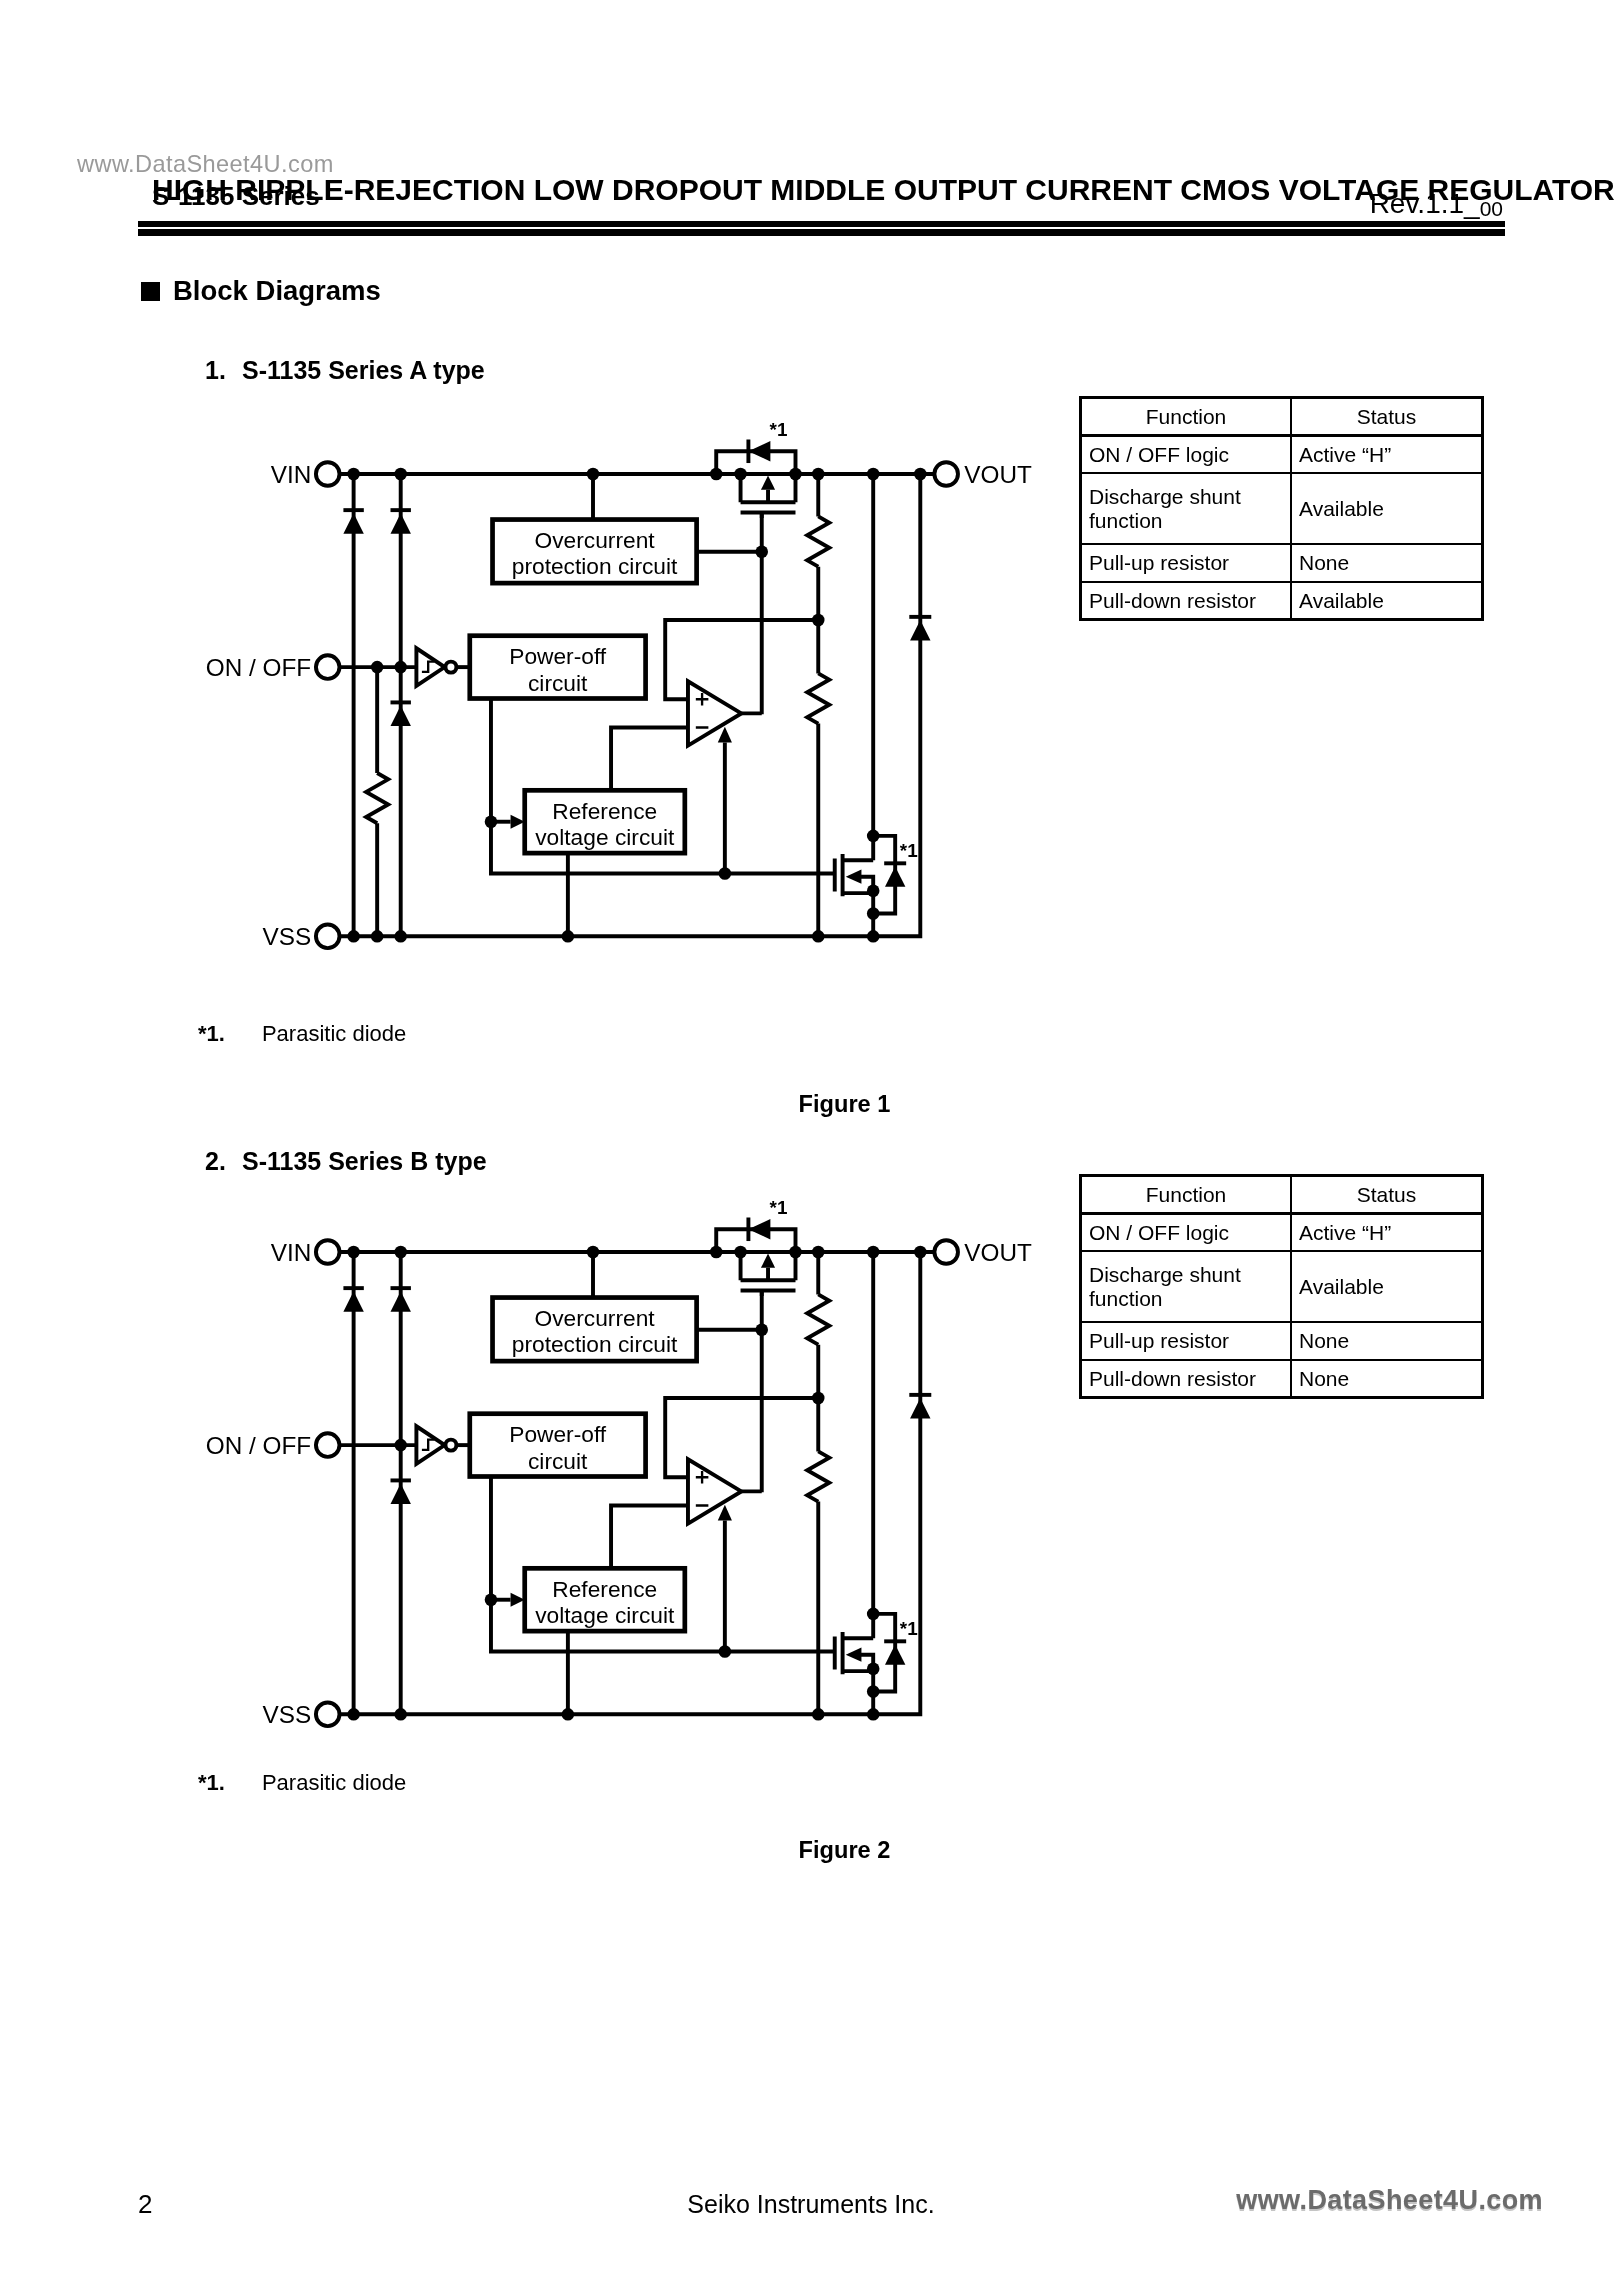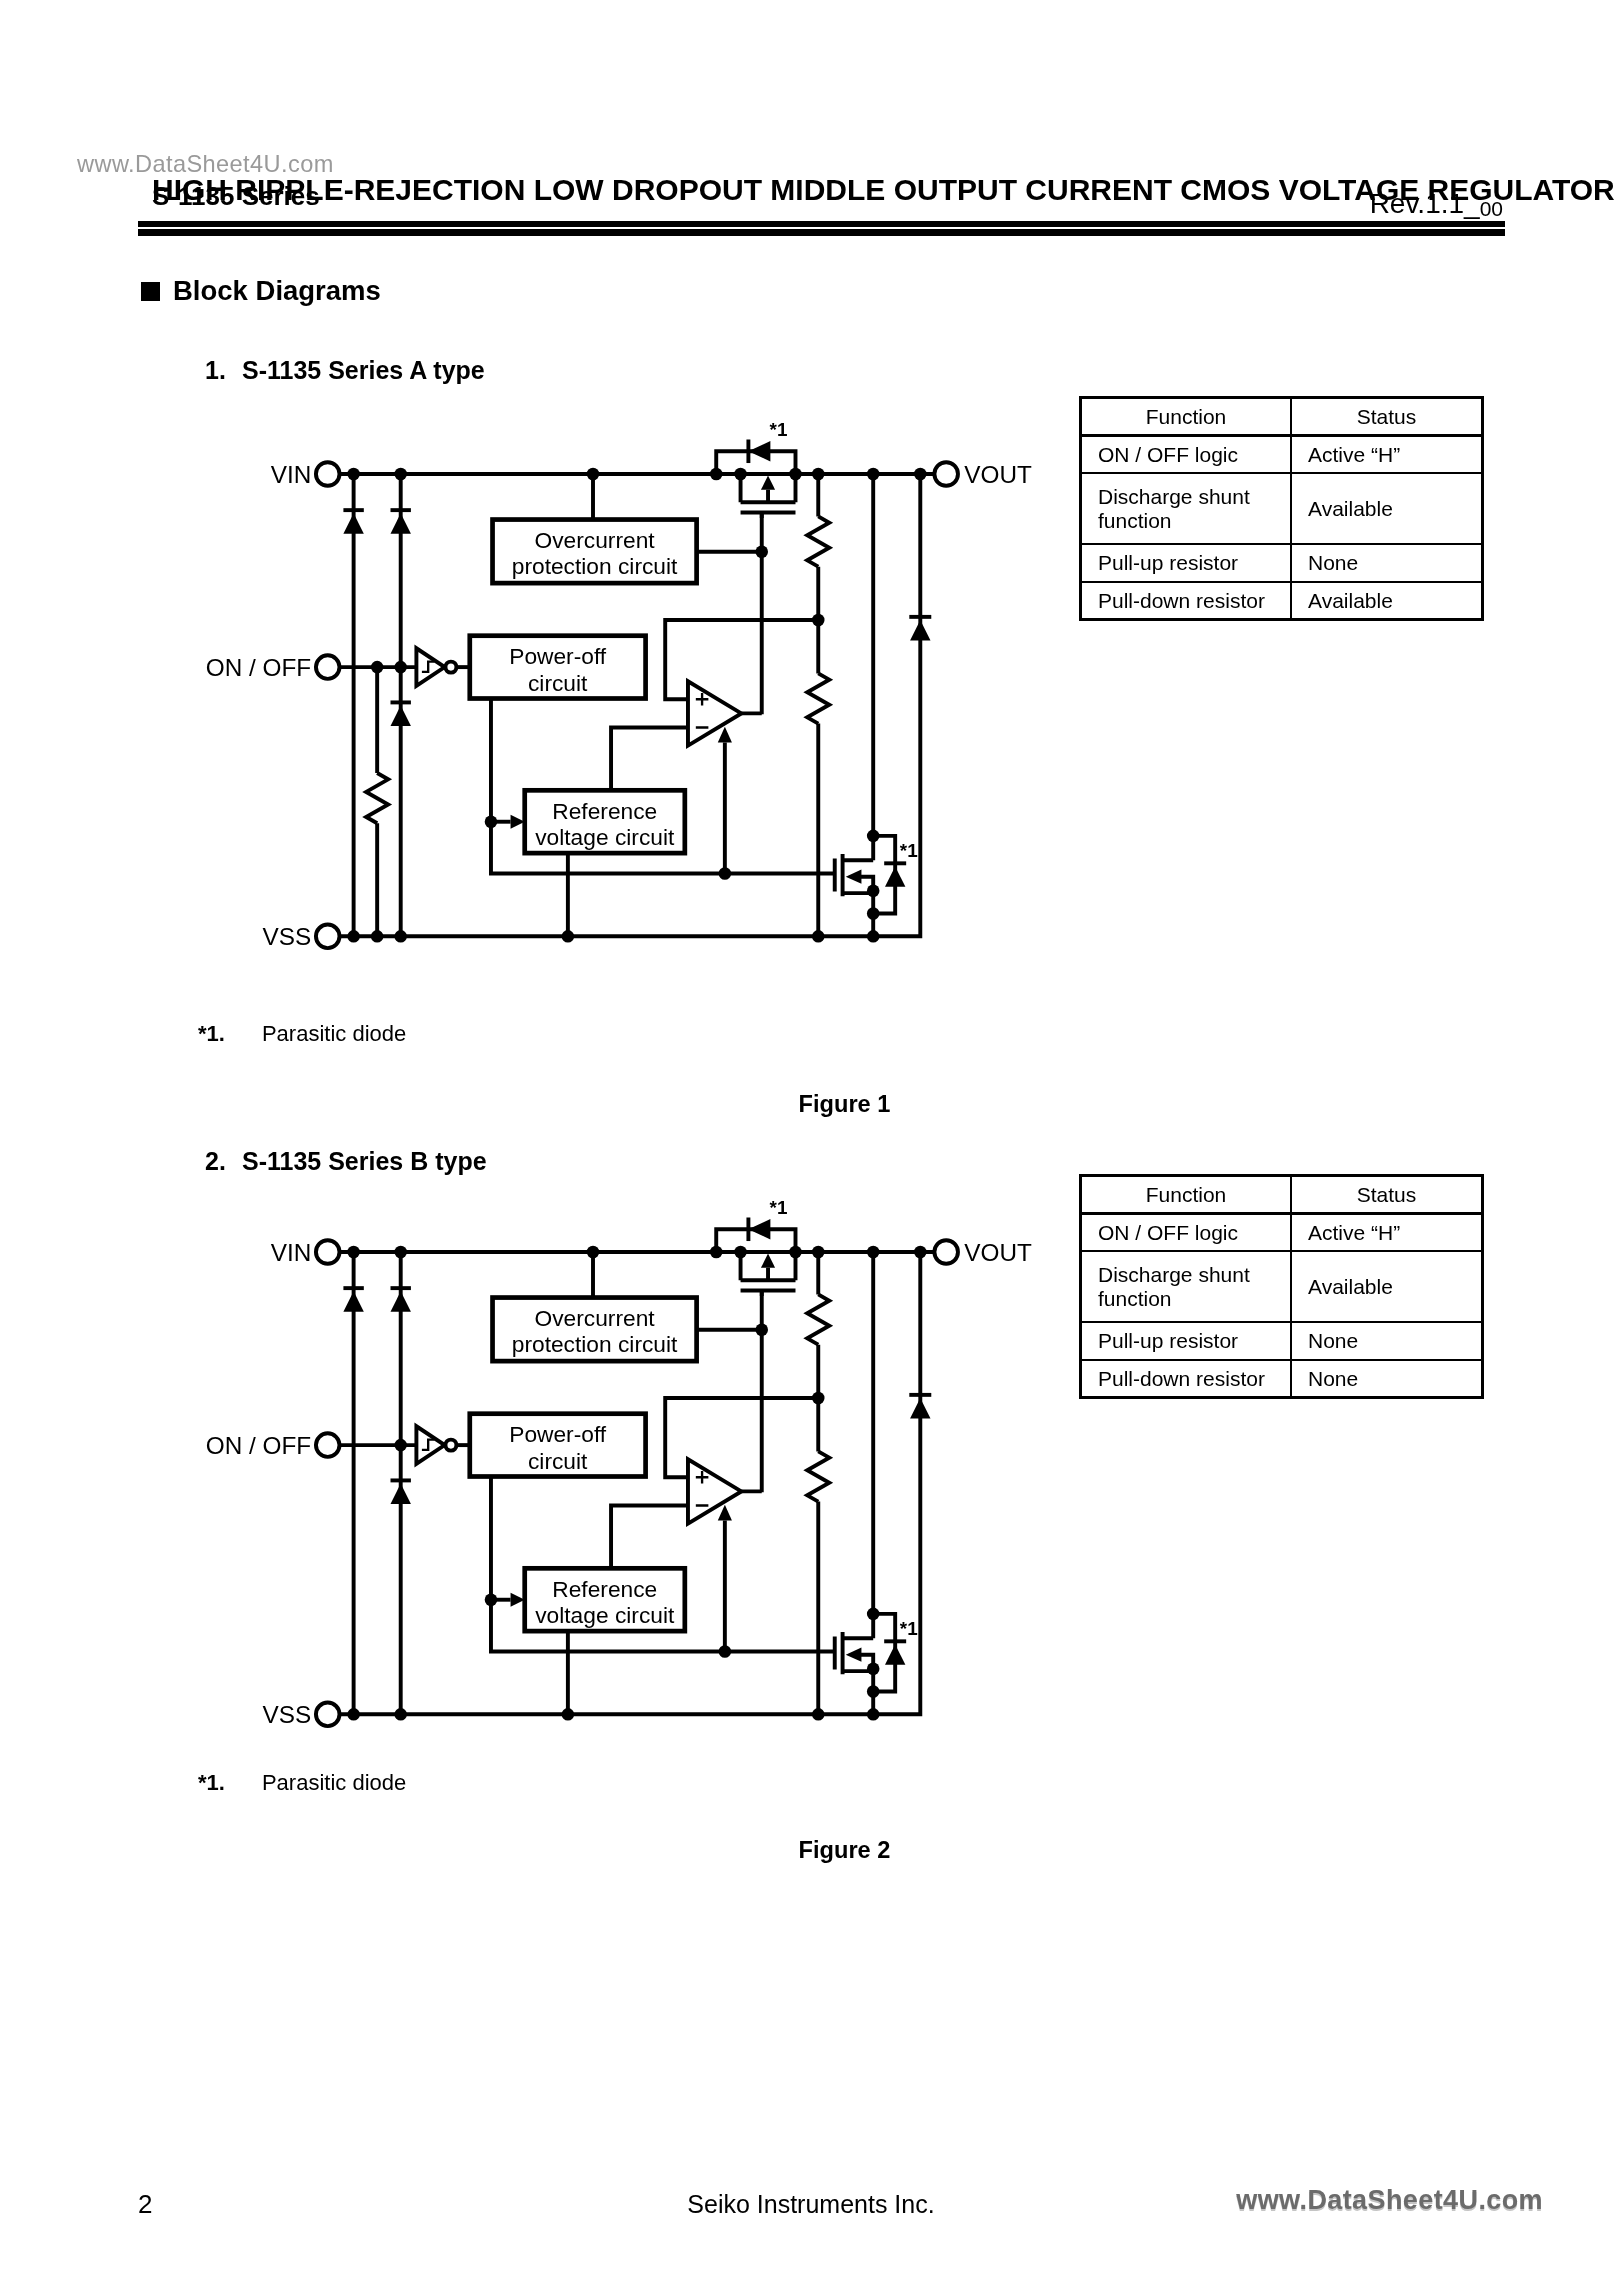--- a/index.html
+++ b/index.html
@@ -25,21 +25,21 @@
   .note{font-size:22px;white-space:nowrap;}
   .note b{margin-right:37px;}
   .caption{left:138px;width:1413px;text-align:center;font-size:23.6px;font-weight:bold;}
   
   .func-table{left:1079px;width:405px;border:3.9px solid #000;background:#fff;box-sizing:border-box;}
   .ft-row{display:grid;grid-template-columns:210px 1fr;}
   .ft-row > div{display:flex;align-items:center;font-size:21px;line-height:24px;box-sizing:border-box;}
   .ft-row > div:first-child{border-right:2.4px solid #000;}
   .ft-head{border-bottom:3.1px solid #000;}
   .ft-head > div{justify-content:center;height:35px;font-size:21px;}
-  .ft-body > div{padding-left:16px;}
+  .ft-body > div{padding-left:7px;}
   .ft-sep{border-bottom:2.4px solid #000;}
   .h44{height:35px;} .h88{height:69px;} .h46{height:36px;}
   
   .circuit-host{width:934px;height:581px;}
   .circuit{display:block;width:100%;height:100%;}
   .circuit text{font-family:"Liberation Sans",sans-serif;font-size:31px;fill:#000;}
   .circuit .boxtxt{font-size:29px;}
   .circuit .star{font-size:24px;font-weight:bold;}
   .w{stroke:#000;stroke-width:5;fill:none;}
   .bx{stroke:#000;stroke-width:6;fill:#fff;}

